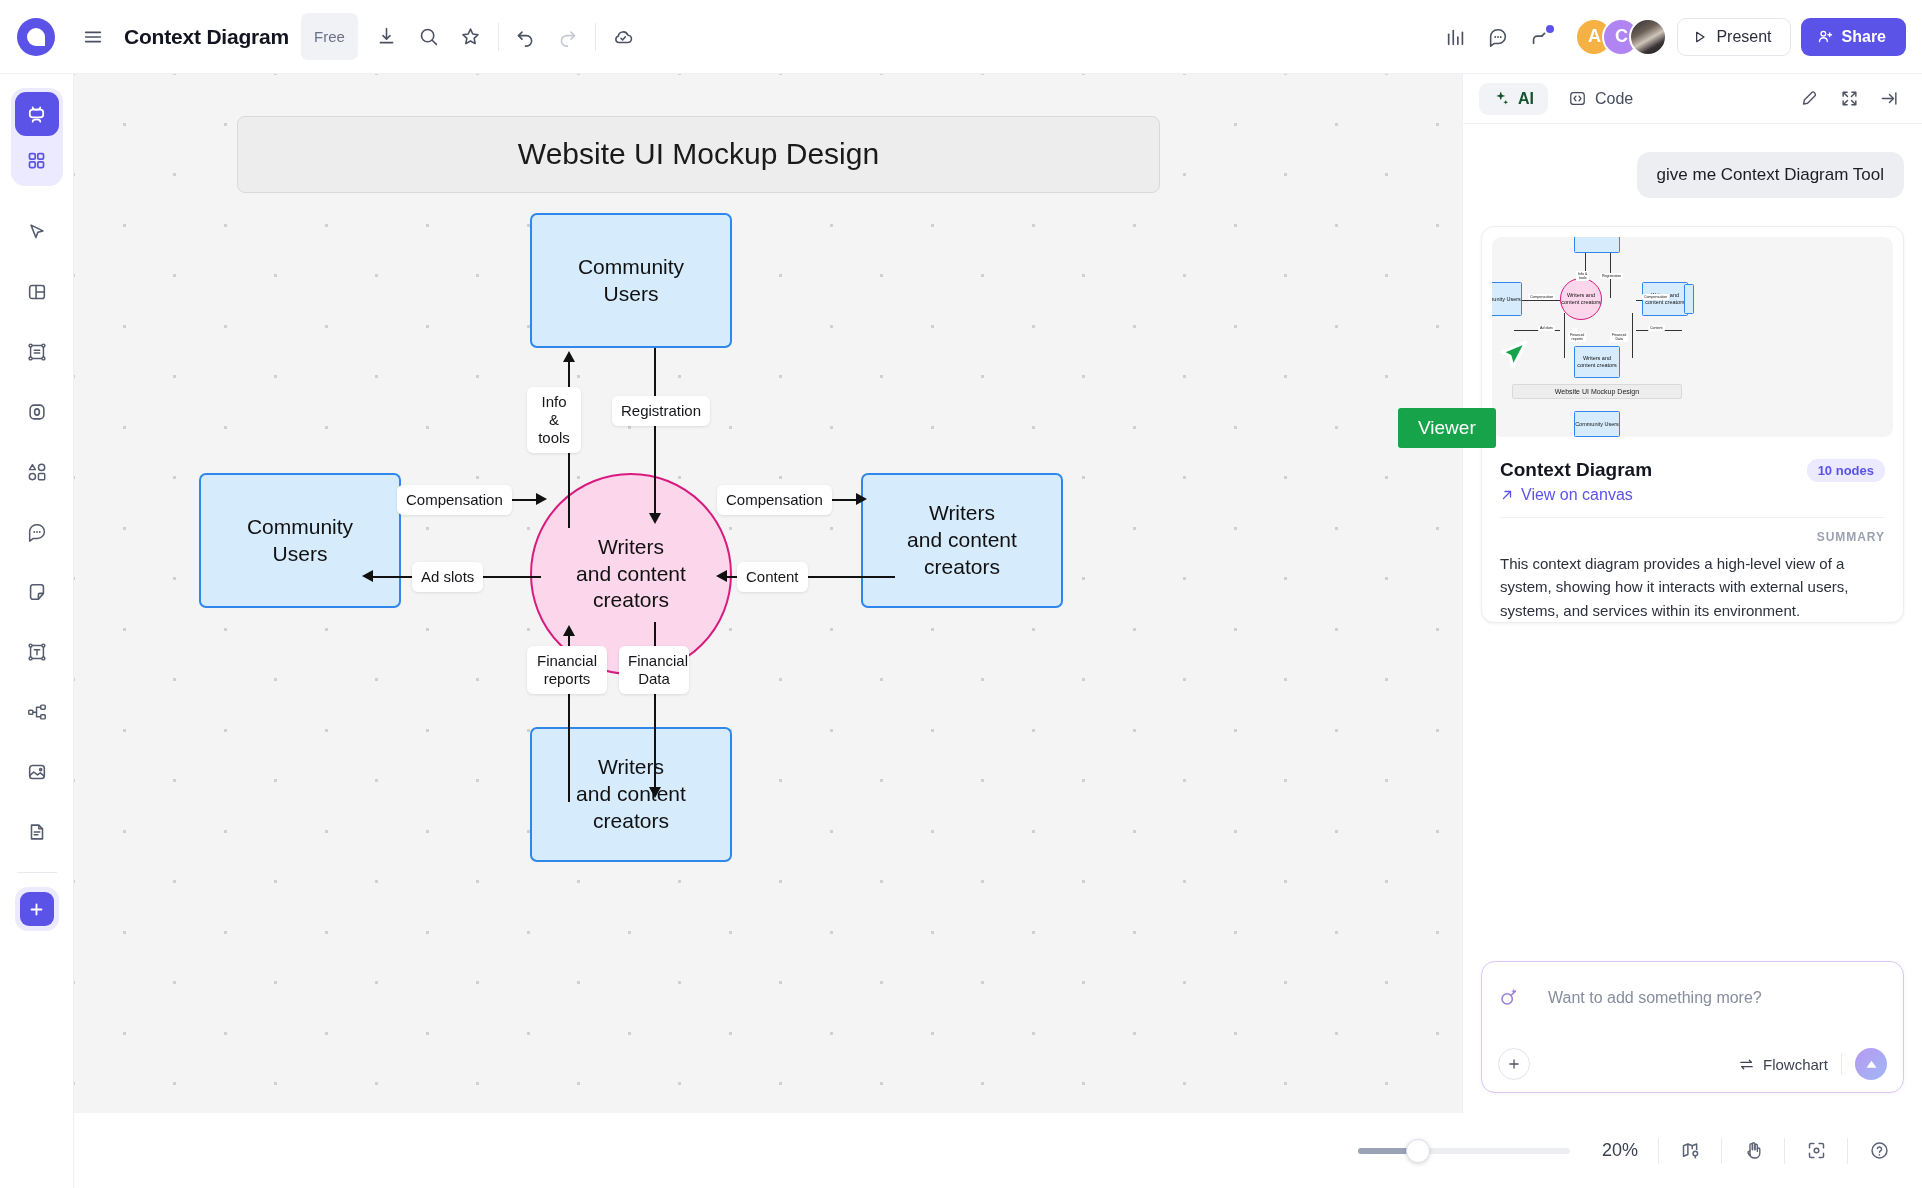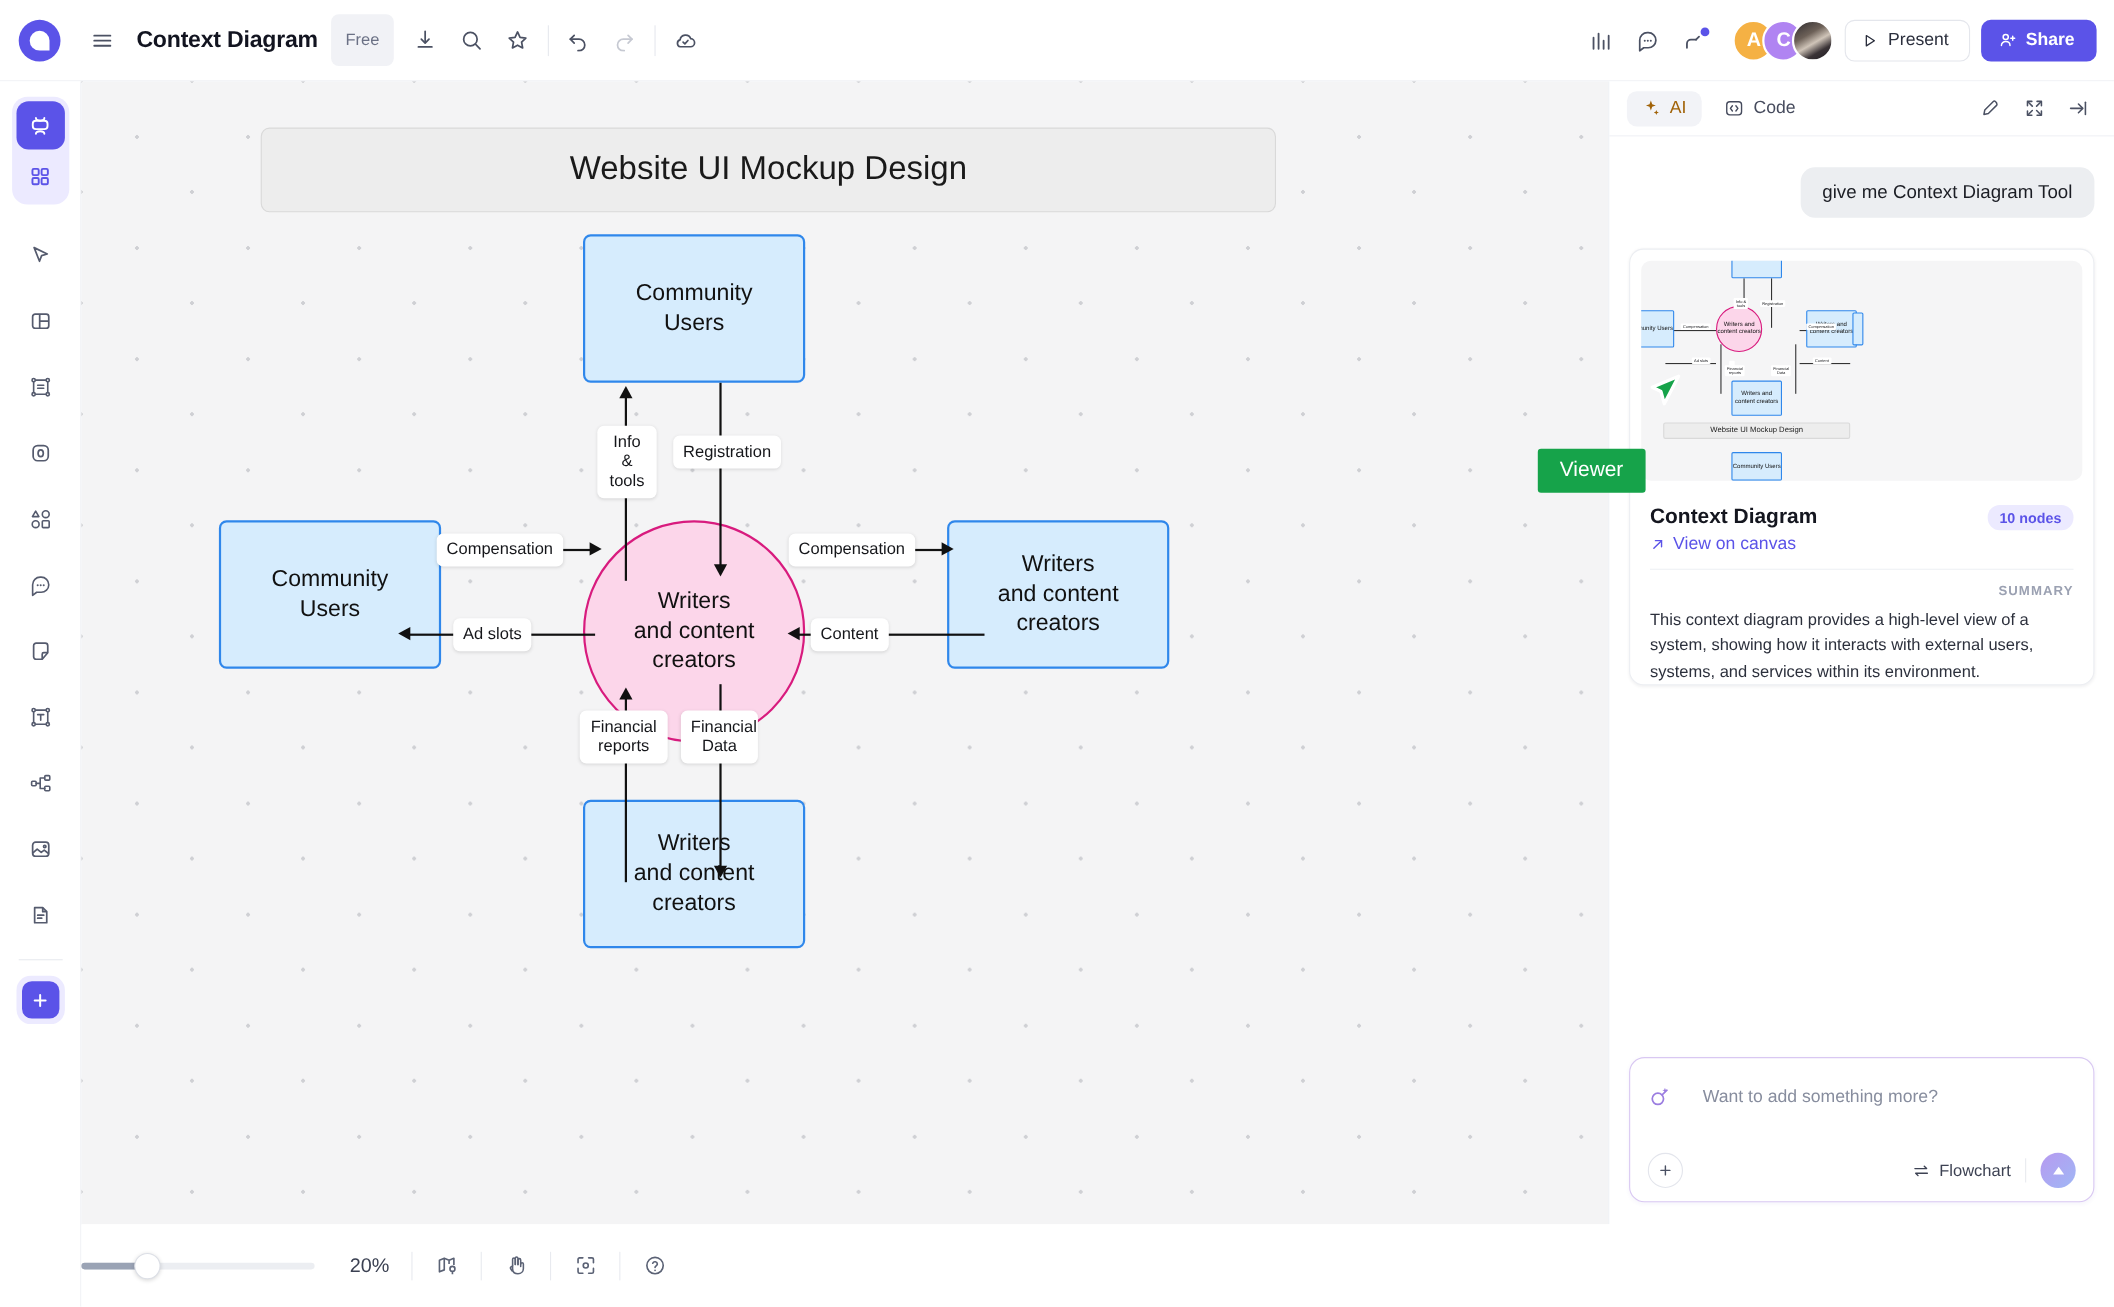--- a/index.html
+++ b/index.html
@@ -144,21 +144,21 @@
   .arrow.right { border-top: 6px solid transparent; border-bottom: 6px solid transparent; border-left: 11px solid #111; }
   .elabel {
     position: absolute; background: #fff; border-radius: 6px;
     padding: 6px 9px; font-size: 15px; color: #15161a; text-align: center;
     line-height: 1.2; box-shadow: 0 1px 3px rgba(0,0,0,.10); white-space: pre-line;
   }
 
   
   .statusbar {
     position: absolute; left: 74px; top: 1113px; width: 1848px; height: 75px;
-    background: #fff; display: flex; align-items: center; justify-content: flex-start;
+    background: #fff; display: flex; align-items: center; justify-content: flex-end;
     padding-right: 22px; gap: 0;
   }
   .zoom-slider { width: 212px; height: 6px; border-radius: 3px; background: #eceef2; position: relative; margin-right: 16px; cursor: pointer; }
   .zoom-slider .fill { position: absolute; left: 0; top: 0; height: 6px; width: 62px; border-radius: 3px; background: #9aa3b5; }
   .zoom-slider .knob {
     position: absolute; left: 48px; top: -9px; width: 24px; height: 24px;
     border-radius: 50%; background: #fff; border: 1px solid #dcdfe6;
     box-shadow: 0 1px 4px rgba(0,0,0,.16);
   }
   .zoom-val { font-size: 18px; color: #3b4152; margin-right: 10px; min-width: 52px; text-align: right; }
@@ -170,21 +170,21 @@
     position: absolute; left: 1462px; top: 74px; width: 460px; height: 1039px;
     background: #fff; border-left: 1px solid #eef0f4;
     display: flex; flex-direction: column;
   }
   .panel-tabs {
     height: 50px; display: flex; align-items: center; padding: 0 16px;
     border-bottom: 1px solid #f0f1f5; gap: 6px;
   }
   .ptab {
     display: flex; align-items: center; gap: 8px; font-size: 16px;
-    padding: 7px 14px; border-radius: 9px; color: #a16207; cursor: pointer; font-weight: 400;
+    padding: 7px 14px; border-radius: 9px; color: #14532d; cursor: pointer; font-weight: 700;
   }
   .ptab.active { background: #f2f3f7; }
   .ptab.idle { font-weight: 500; color: #464b5d; }
   .panel-tool { width: 34px; height: 34px; display:flex; align-items:center; justify-content:center; color:#4b5163; border-radius: 7px; cursor: pointer; }
   .panel-body { flex: 1; overflow: hidden; position: relative; padding: 0 18px; }
   .user-msg {
     margin: 28px 0 0 auto; background: #eceef1; border-radius: 13px;
     padding: 13px 20px; font-size: 17px; color: #1b1d24; width: fit-content; max-width: 330px;
   }
   .result-card {
@@ -498,21 +498,21 @@
     <div class="edge h" style="left:293px; top:502px; width:174px;"></div>
     <div class="arrow left" style="left:288px; top:496px;"></div>
     <div class="edge h" style="left:647px; top:502px; width:174px;"></div>
     <div class="arrow left" style="left:642px; top:496px;"></div>
 
     <div class="edge v" style="left:494px; top:556px; height:172px;"></div>
     <div class="arrow up" style="left:489px; top:551px;"></div>
     <div class="edge v" style="left:580px; top:548px; height:172px;"></div>
     <div class="arrow down" style="left:575px; top:713px;"></div>
 
-    <div class="elabel" style="left:469px; top:313px; width:54px;">Info &amp;
+    <div class="elabel" style="left:453px; top:313px; width:54px;">Info &amp;
 tools</div>
     <div class="elabel" style="left:538px; top:322px;">Registration</div>
     <div class="elabel" style="left:323px; top:411px;">Compensation</div>
     <div class="elabel" style="left:643px; top:411px;">Compensation</div>
     <div class="elabel" style="left:338px; top:488px;">Ad slots</div>
     <div class="elabel" style="left:663px; top:488px;">Content</div>
     <div class="elabel" style="left:453px; top:572px; width:80px;">Financial
 reports</div>
     <div class="elabel" style="left:545px; top:572px; width:70px;">Financial
 Data</div>

